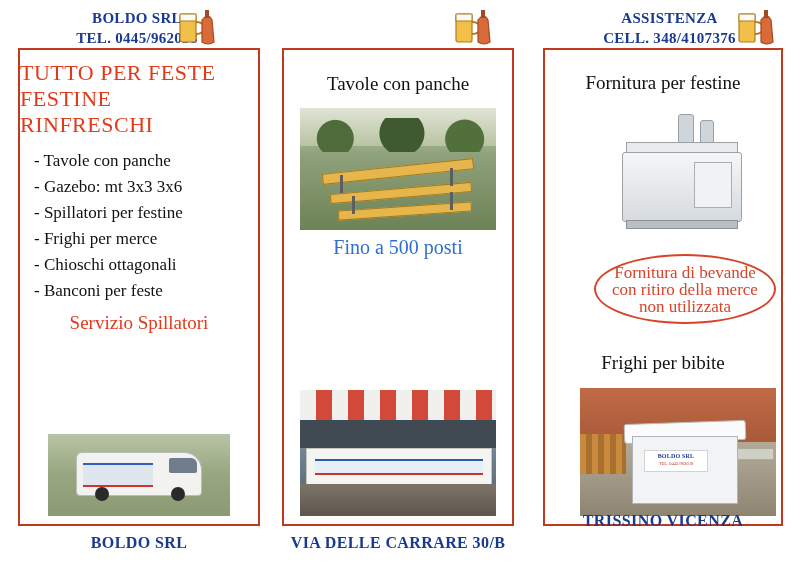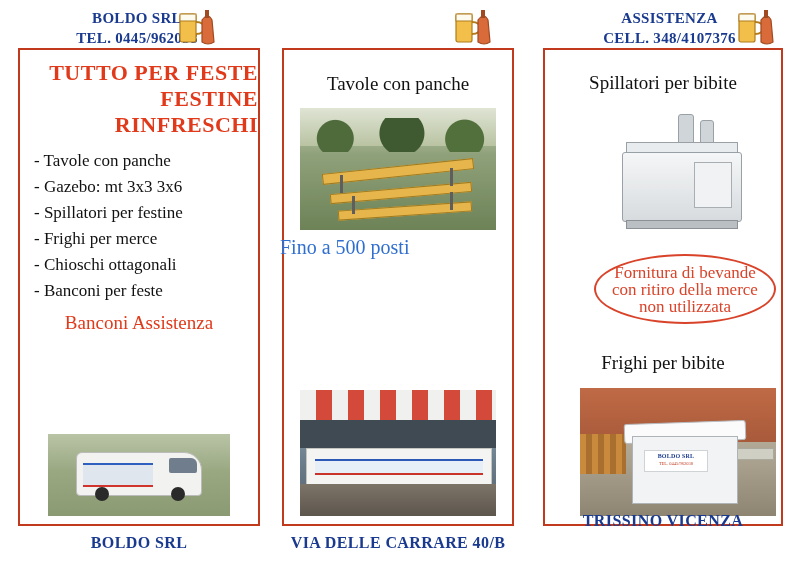--- a/index.html
+++ b/index.html
@@ -67,22 +67,22 @@
     font-family: "Liberation Serif", serif;
     letter-spacing: .4px;
   }
   .cap-left  { left: 18px;  top: 534px; width: 242px; }
   .cap-mid   { left: 272px; top: 534px; width: 252px; }
   .cap-right { left: 543px; top: 512px; width: 240px; }
 
   
   .red-title {
     color: #e03a1b;
-    font-weight: bold;
-    text-align: right;
+    font-weight: normal;
+    text-align: left;
     font-size: 22px;
     line-height: 26px;
     letter-spacing: .5px;
     margin-top: 10px;
     font-family: "Liberation Serif", serif;
   }
   .blue-sub {
     color: #1a3a8f;
     font-weight: bold;
     text-align: center;
@@ -170,21 +170,22 @@
     text-align: center;
     color: #111;
     font-size: 19px;
     font-family: "Liberation Serif", serif;
     line-height: 24px;
   }
   .mid-head-1 { left: 288px; top: 72px;  width: 220px; }
   .mid-head-2 { left: 288px; top: 336px; width: 220px; }
   .mid-blue {
     position: absolute;
-    left: 280px; top: 236px; width: 220px;
+    left: 288px; top: 236px; width: 220px;
+    text-align: center;
     color: #2f6fd0;
     font-size: 20px;
   }
 
   
   .right-head {
     position: absolute;
     text-align: center;
     color: #111;
     font-size: 19px;
@@ -253,21 +254,21 @@
       <div>RINFRESCHI</div>
     </div>
     <div class="bullets">
       <div>- Tavole con panche</div>
       <div>- Gazebo: mt 3x3 3x6</div>
       <div>- Spillatori per festine</div>
       <div>- Frighi per merce</div>
       <div>- Chioschi ottagonali</div>
       <div>- Banconi per feste</div>
     </div>
-    <div class="assist-line">Banconi Assistenza</div>
+    <div class="assist-line">Servizio Spillatori</div>
   </div>
 
   <div class="photo van-photo">
     <div class="van-body">
       <div class="van-win"></div>
       <div class="van-deco"></div>
       <div class="wheel wheel-f"></div>
       <div class="wheel wheel-r"></div>
     </div>
   </div>
@@ -295,21 +296,21 @@
     <div class="bar-tent"></div>
     <div class="bar-dark"></div>
     <div class="bar-counter">
       <div class="bar-band"></div>
     </div>
     <div class="bar-ground"></div>
   </div>
 
   <div class="panel panel-right"></div>
 
-  <div class="right-head right-head-1">Spillatori per bibite</div>
+  <div class="right-head right-head-1">Fornitura per festine</div>
 
   <div class="photo disp-photo">
     <div class="disp-tower"></div>
     <div class="disp-tower2"></div>
     <div class="disp-tap" style="left:74px; top:38px;"></div>
     <div class="disp-tap" style="left:112px; top:40px;"></div>
     <div class="disp-top"></div>
     <div class="disp-body"></div>
     <div class="disp-panel"></div>
     <div class="disp-tray"></div>
@@ -331,16 +332,16 @@
     <div class="fr-bench"></div>
     <div class="fr-lid"></div>
     <div class="fr-body"></div>
     <div class="fr-label">
       <div class="fr-label-t">BOLDO SRL</div>
       <div class="fr-label-b">TEL. 0445/962038</div>
     </div>
   </div>
 
   <div class="bottom-cap cap-left">BOLDO SRL</div>
-  <div class="bottom-cap cap-mid">VIA DELLE CARRARE 40/B</div>
+  <div class="bottom-cap cap-mid">VIA DELLE CARRARE 30/B</div>
   <div class="bottom-cap cap-right">TRISSINO VICENZA</div>
 
 </div>
 
 </body></html>

